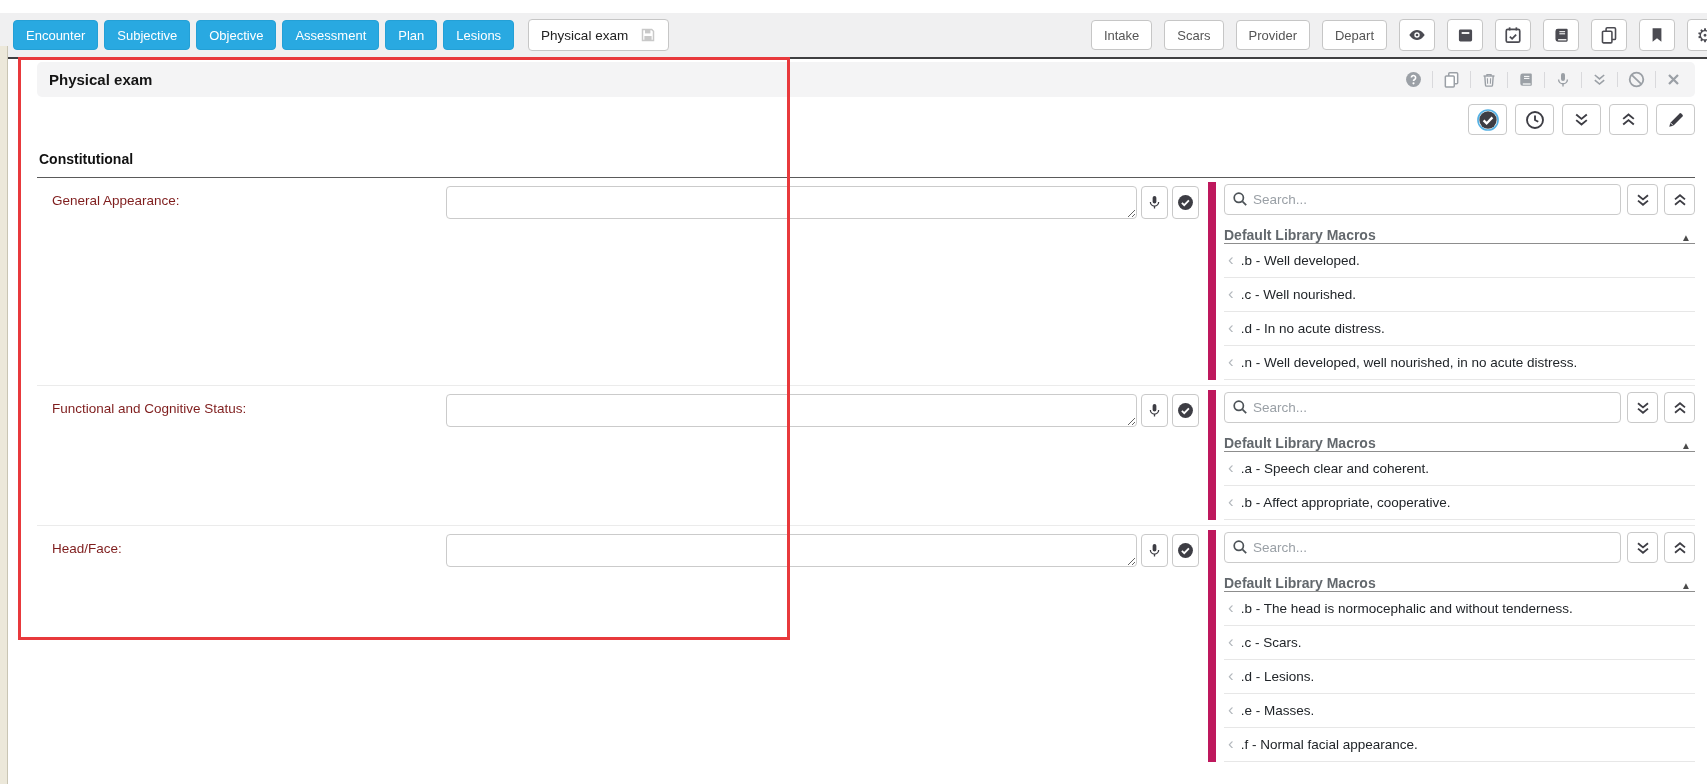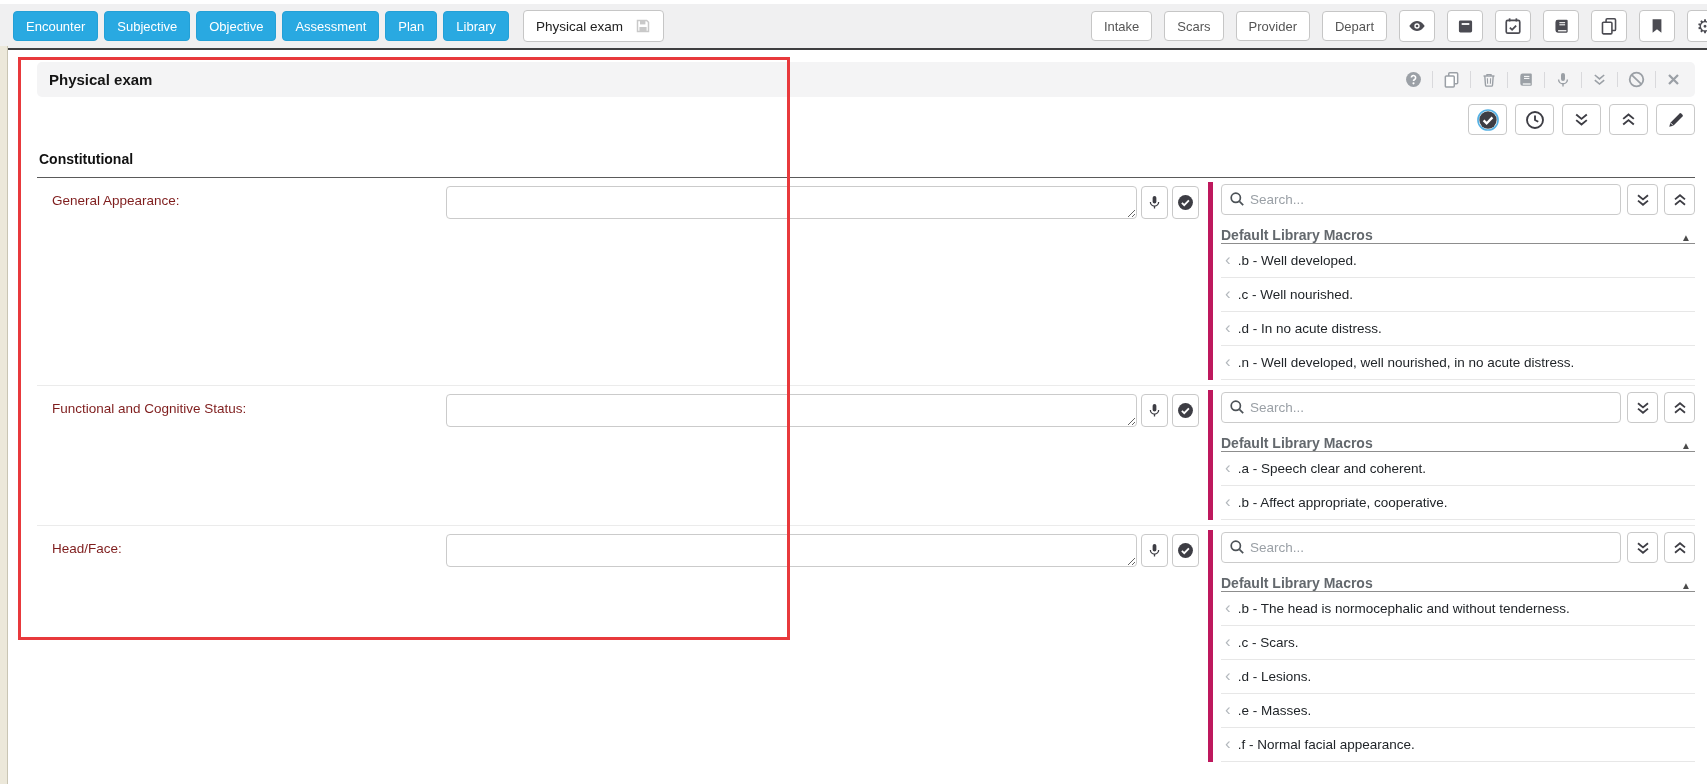--- a/index.html
+++ b/index.html
@@ -4,21 +4,21 @@
 <style>
   * { box-sizing: border-box; margin: 0; padding: 0; }
   html,body { background:#fff; }
   .screen {
     position: relative; width: 1707px; height: 784px; overflow: hidden;
     background: #fff; font-family: "Liberation Sans", sans-serif; color:#222;
   }
 
   
   .topbar {
-    position: absolute; top:4px; left:0; width:100%; height:46px;
+    position: absolute; top:13px; left:0; width:100%; height:46px;
     background:#f0f0f1; border-bottom:2px solid #3f3f41;
     display:flex; align-items:center; padding:0 0 0 13px; overflow:hidden;
   }
   .topbar-left { display:flex; align-items:center; gap:6px; }
   .btn { font-family:"Liberation Sans",sans-serif; font-size:13px; cursor:pointer; }
   .nav-btn {
     background:#29a9e1; border:1px solid #24a0d6; color:#fff;
     border-radius:4px; height:30px; padding:0 12px;
   }
   .tab-btn {
@@ -81,21 +81,21 @@
     flex:1; height:33px; min-height:33px; resize:both;
     border:1px solid #cbcbcb; border-radius:4px; font-family:"Liberation Sans",sans-serif;
     font-size:13px; padding:6px 8px; color:#222; outline:none;
   }
   .mini-btn {
     width:27px; height:33px; background:#fff; border:1px solid #c9c9c9; border-radius:4px;
     display:flex; align-items:center; justify-content:center; color:#3d3d44; cursor:pointer; flex:0 0 auto;
   }
 
   
-  .macro-panel { border-left:5px solid #be185d; padding:2px 0 0 8px; }
+  .macro-panel { border-left:8px solid #be185d; padding:2px 0 0 8px; }
   .macro-search-row { display:flex; gap:6px; align-items:center; }
   .search-wrap { position:relative; flex:1; }
   .search-wrap .mag { position:absolute; left:8px; top:7px; }
   .macro-search {
     width:100%; height:31px; border:1px solid #cbcbcb; border-radius:4px;
     padding:0 8px 0 28px; font-family:"Liberation Sans",sans-serif; font-size:13.5px; color:#333; outline:none;
   }
   .macro-search::placeholder { color:#9aa0a6; }
   .panel-btn {
     width:31px; height:31px; background:#fff; border:1px solid #c9c9c9; border-radius:4px;
@@ -126,21 +126,21 @@
 
 <div class="screen">
 
   <div class="topbar">
     <div class="topbar-left">
       <button class="btn nav-btn">Encounter</button>
       <button class="btn nav-btn">Subjective</button>
       <button class="btn nav-btn">Objective</button>
       <button class="btn nav-btn">Assessment</button>
       <button class="btn nav-btn">Plan</button>
-      <button class="btn nav-btn">Library</button>
+      <button class="btn nav-btn">Lesions</button>
       <button class="btn tab-btn">
         <span>Physical exam</span>
         <span>
           <svg width="16" height="16" viewBox="0 0 16 16">
               <path d="M2.5 2.5h9.2l1.8 1.8v9.2h-11z" fill="none" stroke="#c9c9c9" stroke-width="1.5"></path>
               <rect x="5" y="2.8" width="5.4" height="3.6" fill="#c9c9c9"></rect>
               <rect x="4.4" y="9" width="7.2" height="4.2" fill="#c9c9c9"></rect>
             </svg>
         </span>
       </button>

